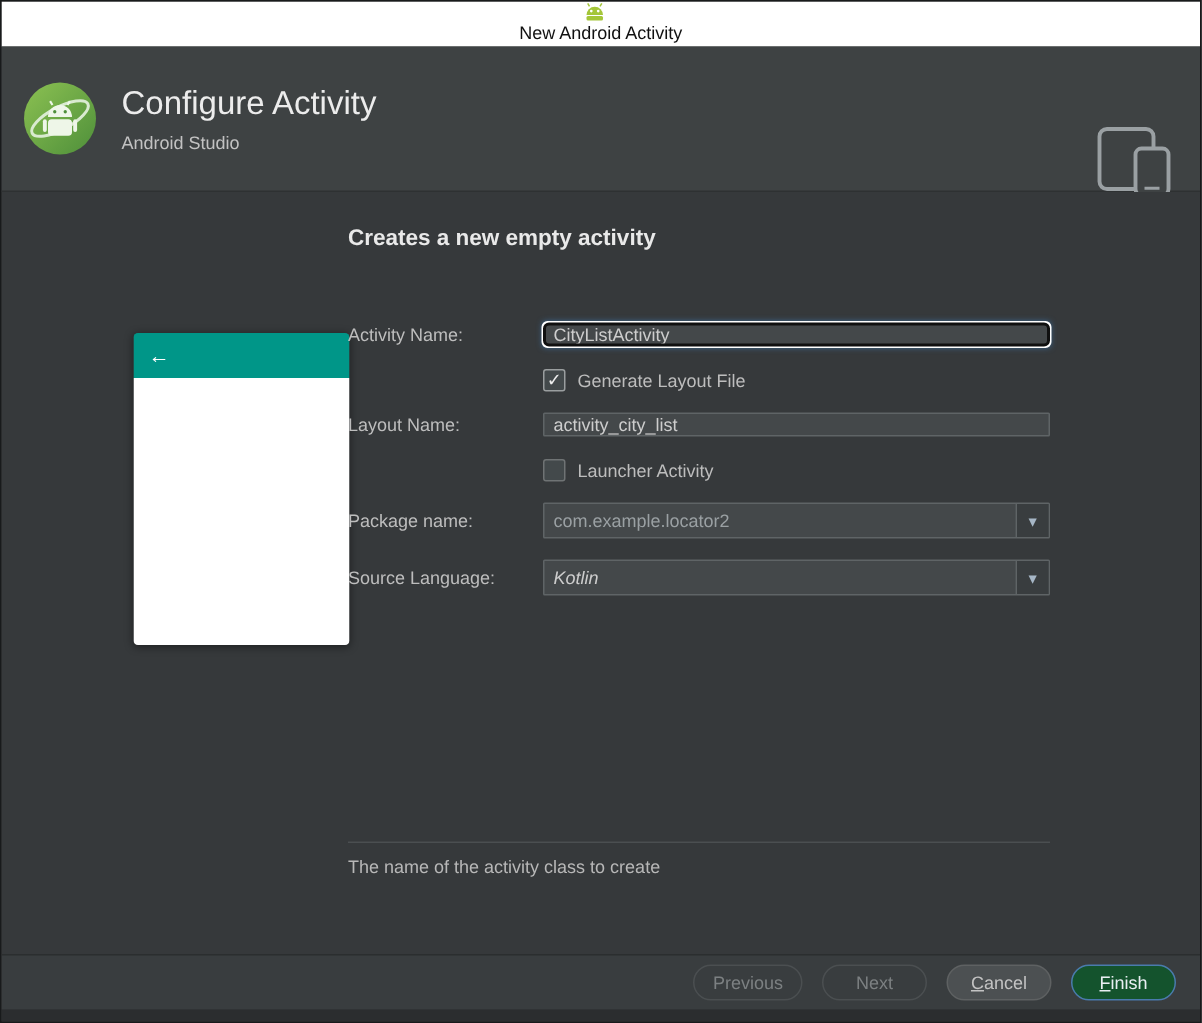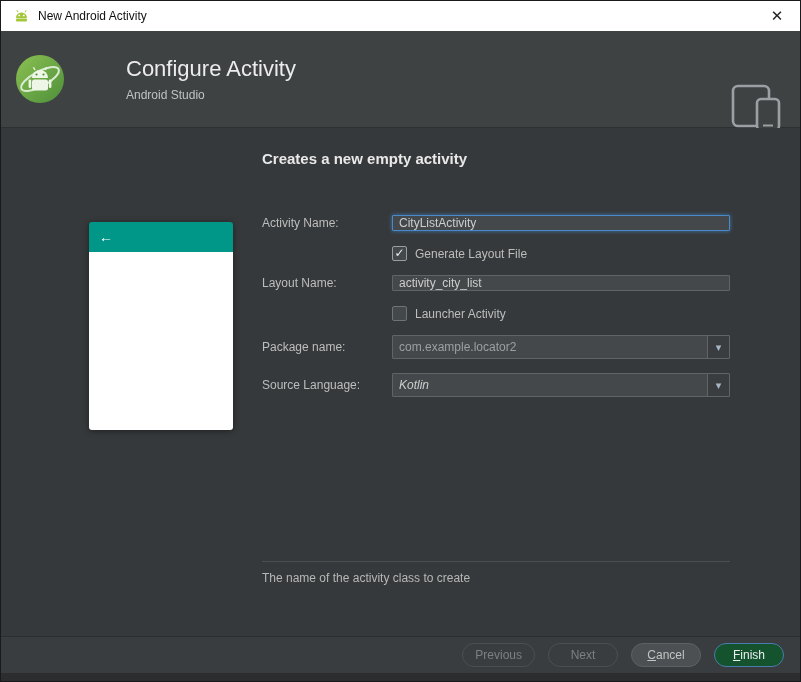--- a/index.html
+++ b/index.html
@@ -8,53 +8,52 @@
     background:#555; display:flex; justify-content:flex-start; align-items:flex-start;
   }
   .window {
     width:801px; height:682px; background:#36393b;
     border:1px solid #181a1b; display:flex; flex-direction:column;
     position:relative; overflow:hidden;
   }
   
   .titlebar {
     height:30px; background:#ffffff; display:flex; align-items:center;
-    padding:0 12px; flex-shrink:0;
+    padding:0 12px; flex-shrink:0;flex-direction:column;
   }
   .titlebar .app-icon { width:17px; height:14px; margin-right:8px; display:inline-flex; }
   .titlebar .title-text { font-size:12px; color:#111111; }
   .titlebar .close-btn {
     margin-left:auto; font-size:15px; color:#222; cursor:pointer;
     width:22px; text-align:center; line-height:22px;
   }
   
   .wizard-header {
     height:97px; background:#3e4243; flex-shrink:0; display:flex;
     align-items:center; padding:0 18px 0 14px; position:relative;
     border-bottom:1px solid #2e3132;
-    gap:45px;
   }
   .logo-wrap { width:50px; height:50px; flex-shrink:0; }
   .header-text { margin-left:16px; }
   .header-title { font-size:22px; color:#ececec; font-weight:400; }
   .header-subtitle { font-size:12px; color:#c2c2c2; margin-top:6px; }
   .device-icon { position:absolute; right:16px; top:52px; }
   
   .content { flex:1; position:relative; background:#36393b; }
   .preview-panel {
     position:absolute; left:88px; top:94px; width:144px; height:208px;
     border-radius:3px; overflow:hidden; box-shadow:0 1px 6px rgba(0,0,0,.45);
     display:flex; flex-direction:column;
   }
   .preview-header {
     height:30px; background:#009688; color:#ffffff; display:flex;
     align-items:center; padding-left:10px; font-size:14px; flex-shrink:0;
   }
   .preview-body { flex:1; background:#ffffff; }
-  .form-col { position:absolute; left:261px; top:0; width:468px; }
+  .form-col { position:absolute; left:231px; top:0; width:468px; }
   .form-heading { margin-top:22px; font-size:15px; font-weight:bold; color:#e9e9e9; }
   .form-row { display:flex; align-items:center; margin-top:14px; }
   .form-row.first { margin-top:48px; }
   .form-label { width:130px; flex-shrink:0; font-size:12px; color:#bdbdbd; }
   .text-field {
     flex:1; height:16px; background:#44484a; border:1px solid #5f6466;
     color:#cdcdcd; font-size:12px; padding:0 6px; border-radius:1px;
     font-family:"Liberation Sans","DejaVu Sans",sans-serif; caret-color:#cfcfcf;
   }
   .text-field.focused {

